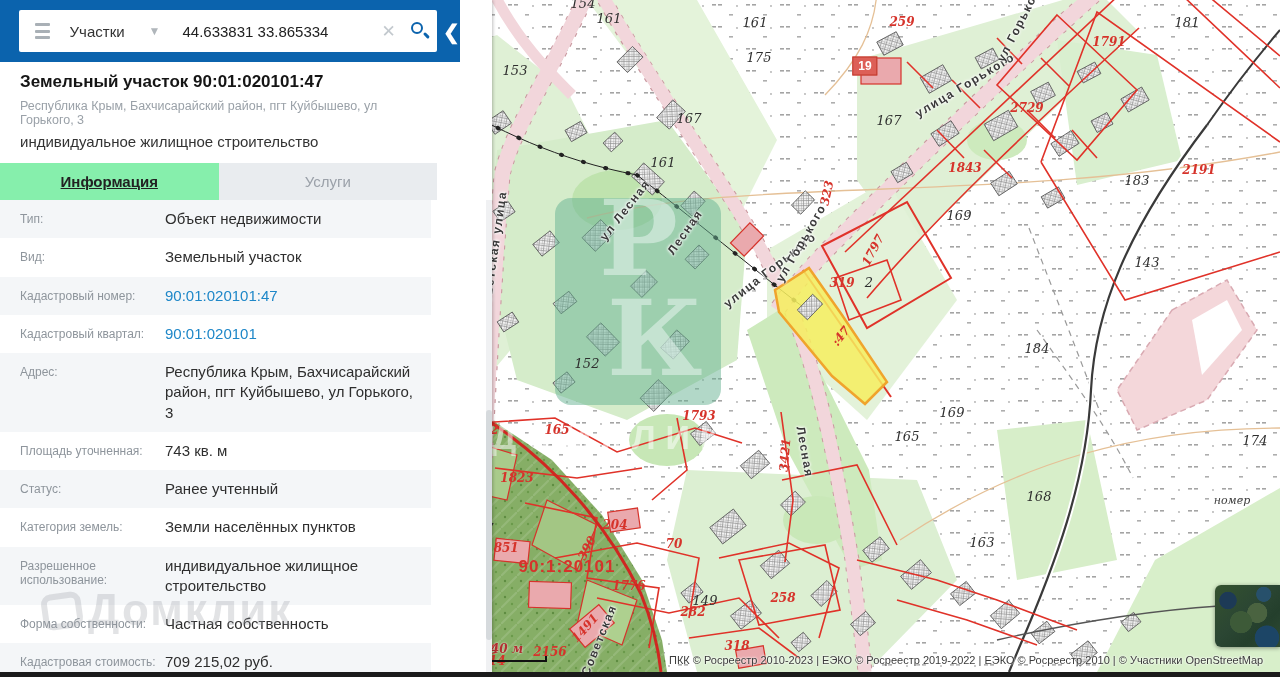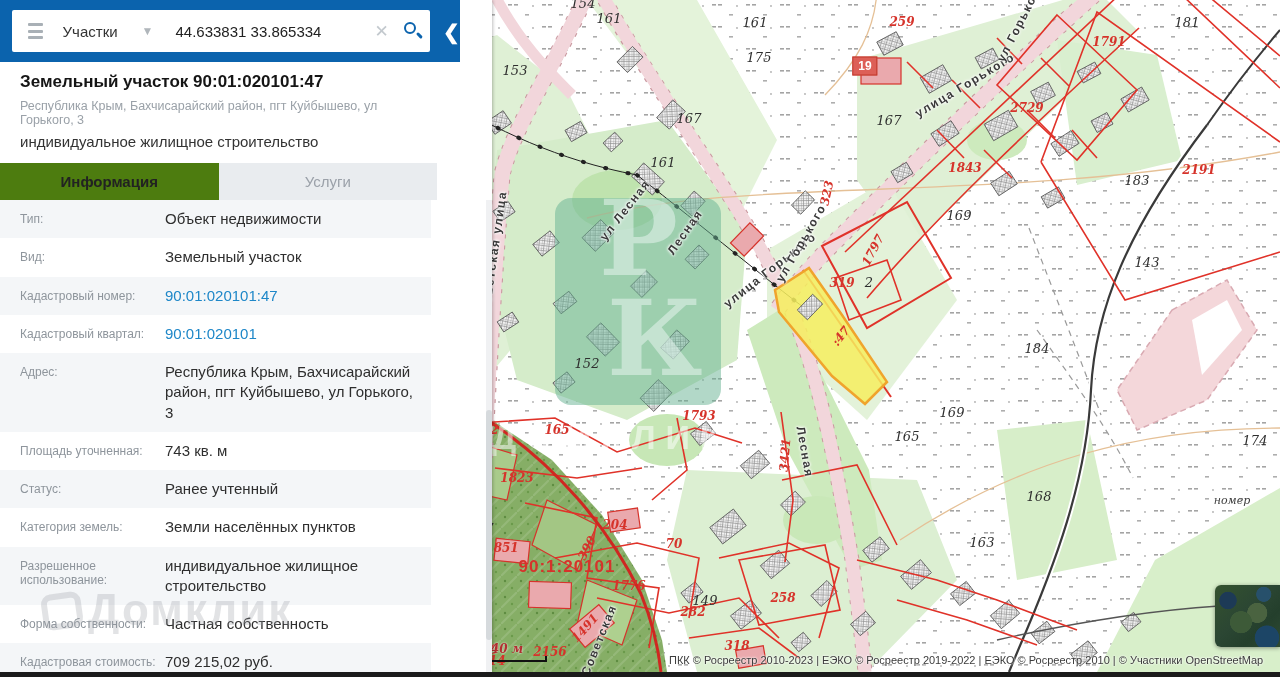--- a/index.html
+++ b/index.html
@@ -40,21 +40,21 @@
                  radial-gradient(circle at 75% 15%, #27506b 0 10%, transparent 11%),
                  radial-gradient(circle at 80% 85%, #1c4566 0 16%, transparent 17%),
                  radial-gradient(circle at 40% 60%, #3d5a38 0 20%, transparent 21%),
                  radial-gradient(circle at 65% 45%, #4a6340 0 18%, transparent 19%),
                  linear-gradient(135deg,#34522f,#2b4633 45%,#243f2c 70%,#2e4a33); }
 
   
   .sidebar { position:absolute; left:0; top:0; width:492px; height:672px; background:#fff; z-index:10;
              box-shadow:1px 0 3px rgba(0,0,0,.25); }
   .search-header { position:absolute; left:0; top:0; width:460px; height:62px; background:#0b63ad; z-index:12; }
-  .search-box { position:absolute; left:12px; top:10px; width:418px; height:42px; background:#fff;
+  .search-box { position:absolute; left:19px; top:10px; width:418px; height:42px; background:#fff;
                 border-radius:2px; display:flex; align-items:center; }
   .burger { width:22px; height:16px; margin-left:16px; display:flex; flex-direction:column;
             justify-content:space-between; cursor:pointer; }
   .burger i { display:block; height:3px; background:#a9b0b6; border-radius:1px; }
   .cat { margin-left:20px; font-size:15px; color:#333; cursor:pointer; }
   .cat-chev { margin-left:24px; color:#b0b6bb; font-size:12px; cursor:pointer; }
   .query { margin-left:22px; font-size:15px; color:#222; flex:1; border:none; outline:none;
            font-family:"Liberation Sans",sans-serif; background:transparent; }
   .clear-x { color:#c3c9ce; font-size:17px; margin-right:14px; cursor:pointer; }
   .mag { width:20px; height:20px; margin-right:14px; position:relative; cursor:pointer; }
@@ -73,21 +73,21 @@
   .res-link { font-size:13.5px; color:#1e87c8; margin-right:24px; cursor:pointer; text-decoration:none; }
   .res-icons { margin-left:auto; display:flex; gap:14px; }
   .doc-mag { width:19px; height:17px; position:relative; cursor:pointer; }
   .doc-mag i { position:absolute; left:0; top:0; width:13px; height:12px; border:1.6px solid #a8afb6; border-radius:2px; }
   .doc-mag u { position:absolute; left:7px; top:5px; width:7px; height:7px; border:1.6px solid #a8afb6; border-radius:50%; background:#fff; }
   .doc-mag b { position:absolute; left:14px; top:13px; width:4px; height:1.8px; background:#a8afb6; transform:rotate(45deg); }
   .star { font-size:18px; color:#a8afb6; line-height:16px; cursor:pointer; }
 
   .tabs { position:absolute; left:0; top:163px; width:437px; height:37px; display:flex; }
   .tab { flex:1; display:flex; align-items:center; justify-content:center; font-size:15px; cursor:pointer; }
-  .tab.active { background:#4d7c0f; color:#222; font-weight:bold; }
+  .tab.active { background:#86efac; color:#222; font-weight:bold;text-decoration:underline; }
   .tab.inactive { background:#e9ecef; color:#9ba1a9; }
 
   .info { position:absolute; left:0; top:200px; width:431px; }
   .row { display:flex; padding:9px 0 9px 20px; align-items:flex-start; }
   .row:nth-child(odd) { background:#f4f6f8; }
   .row .lbl { width:145px; flex:none; font-size:12px; color:#8e959c; padding-top:3px; }
   .row .val { font-size:15px; color:#2e2e2e; padding-right:14px; line-height:1.35; }
   .row .val.link { color:#1e87c8; cursor:pointer; }
 
   .sb-track { position:absolute; right:0; top:200px; width:6px; height:472px; background:#f0f1f3; }

